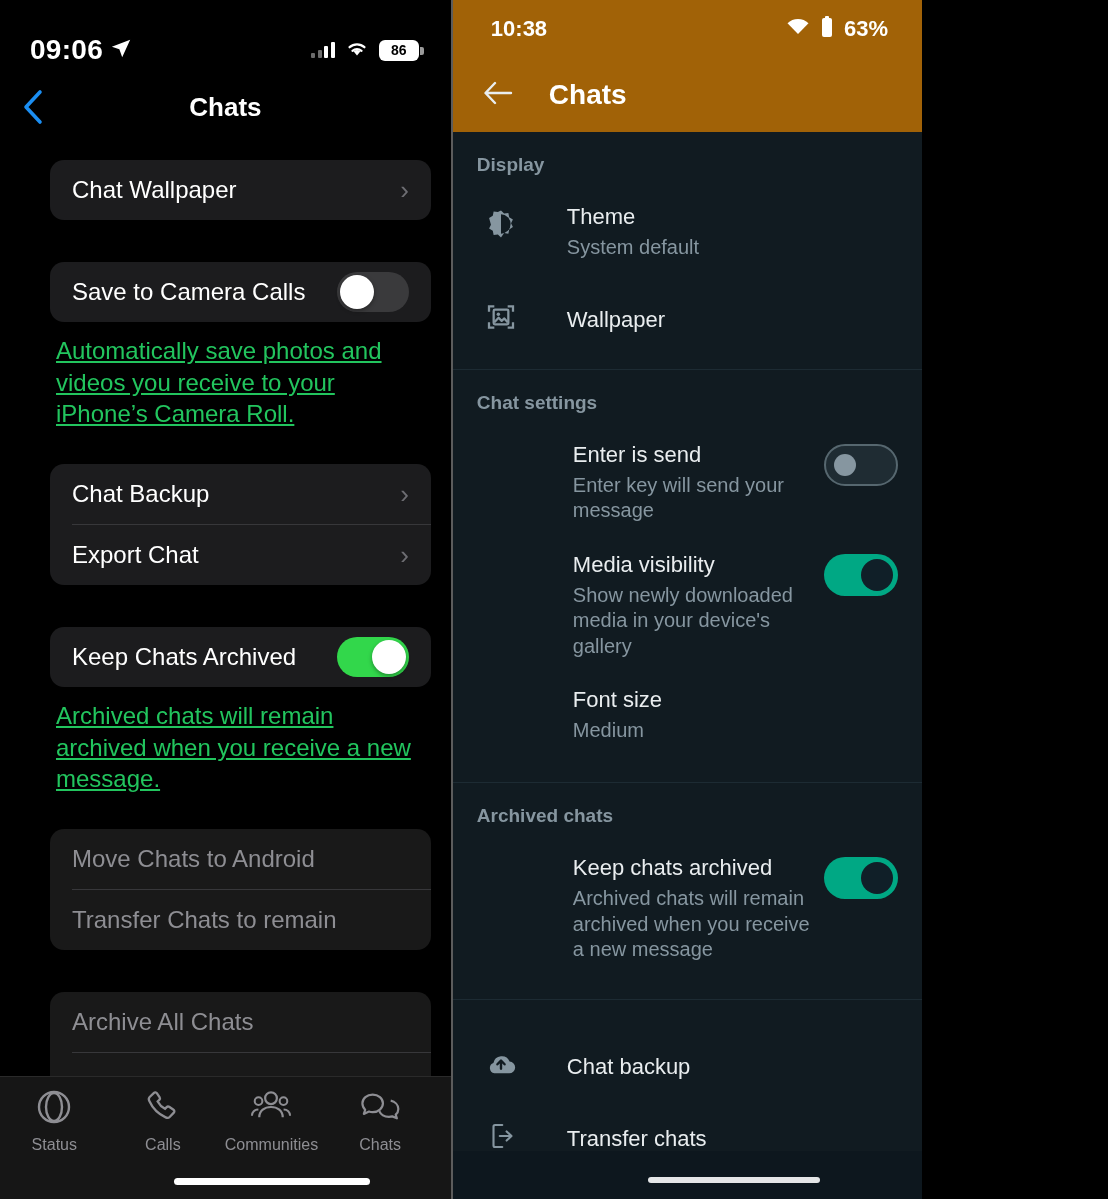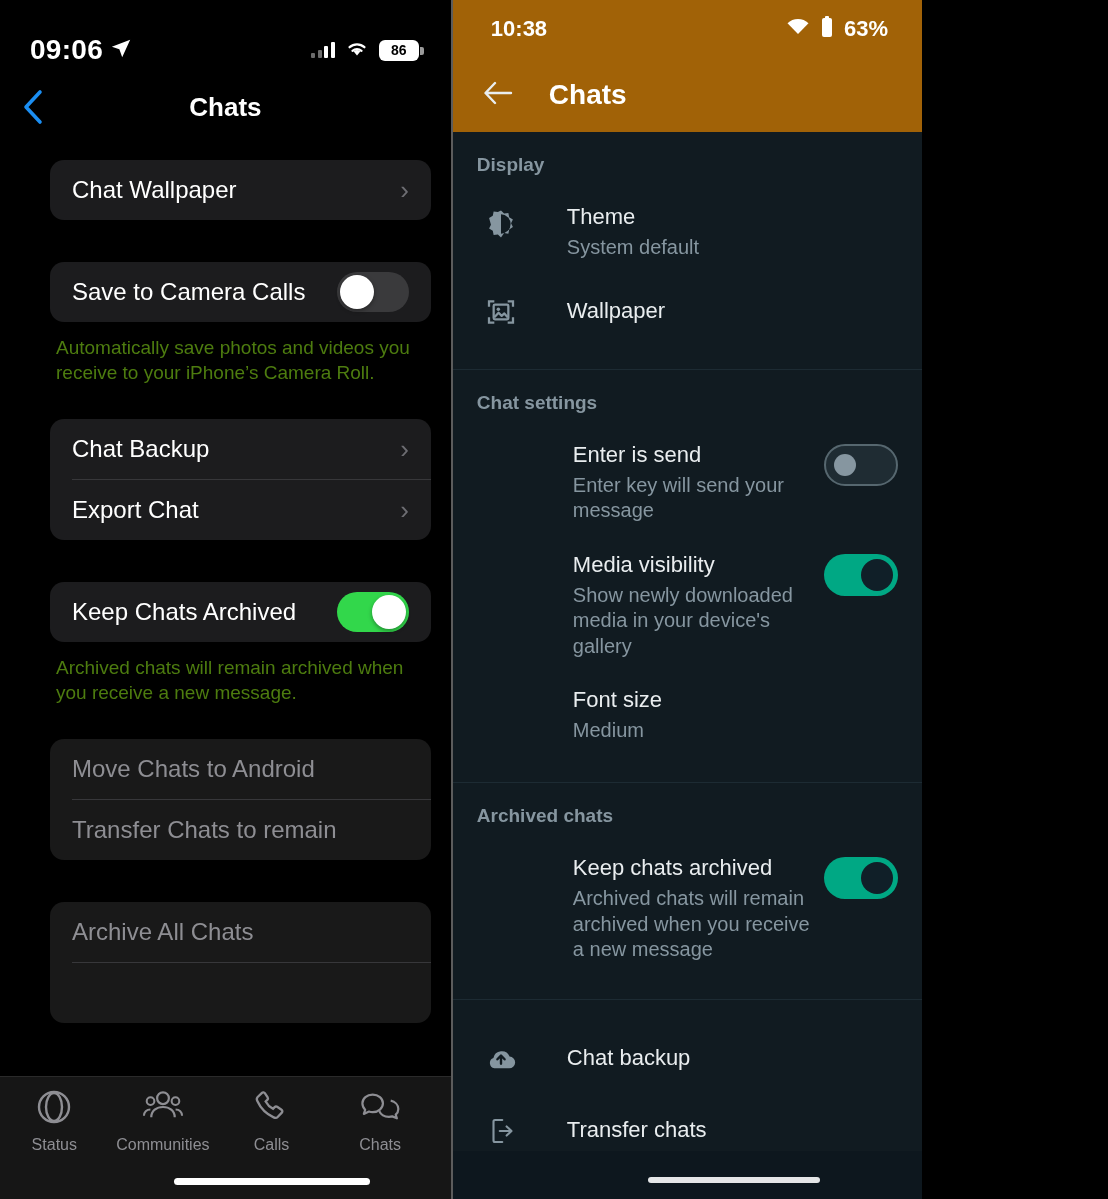--- a/index.html
+++ b/index.html
@@ -68,22 +68,23 @@
   }
   .row-label { color: #fff; font-size: 24px; flex: 1; }
   .row-label.dim { color: #8e8e93; }
   .sep {
     height: 1px; background: #37373a; margin-left: 22px;
   }
   .chev {
     color: #6d6d72; font-size: 26px; line-height: 1; font-weight: 400;
   }
   .footnote {
-    color: #4d7c0f; font-size: 19px; line-height: 1.32;
+    color: #22c55e; font-size: 24px; line-height: 1.32;
     padding: 13px 6px 0 6px;
+    text-decoration: underline;
   }
   .gap-sm { height: 42px; }
   .gap-xs { height: 34px; }
 
   
   .ios-sw {
     width: 72px; height: 40px; border-radius: 20px;
     position: relative; flex: none;
   }
   .ios-sw.off { background: #3a3a3c; }
@@ -147,21 +148,21 @@
   .a-ico {
     width: 48px; flex: none; display: flex; justify-content: center;
     padding-top: 3px;
   }
   .a-txt { flex: 1; padding-left: 42px; padding-right: 12px; }
   .a-title { color: #e9edef; font-size: 22px; line-height: 1.18; }
   .a-sub {
     color: #8696a0; font-size: 20px; line-height: 1.28; margin-top: 5px;
   }
   .a-row.plain .a-txt { padding-left: 42px; }
-  .a-row.plain { align-items: center; min-height: 72px; }
+  .a-row.plain { align-items: flex-end; min-height: 72px; }
   .a-row.noicon .a-txt { padding-left: 48px; }
 
   
   .m-sw { width: 74px; height: 42px; border-radius: 21px;
           position: relative; flex: none; margin-top: 2px; }
   .m-sw.off { background: #1f2c33; border: 2px solid #56676f; }
   .m-sw.on  { background: #00a884; }
   .m-sw .knob { position: absolute; border-radius: 50%; }
   .m-sw.off .knob {
     width: 22px; height: 22px; background: #8696a0; left: 8px; top: 8px;
@@ -302,41 +303,41 @@
           <span>
             <svg width="40" height="40" viewBox="0 0 40 40">
               <circle cx="20" cy="20" r="15" stroke="#8e8e93" stroke-width="2.4" fill="none"></circle>
               <ellipse cx="20" cy="20" rx="8" ry="14" stroke="#8e8e93" stroke-width="2.4" fill="none"></ellipse>
             </svg>
           </span>
           <span class="tl">Status</span>
         </div>
         <div class="ios-tab">
           <span>
+            <svg width="40" height="40" viewBox="0 0 24 24">
+              <path d="M6.6 3.5 4 6c-.6.6-.6 1.6-.2 2.4 2 4.4 5.4 7.8 9.8 9.8.8.4 1.8.4 2.4-.2l2.5-2.6c.5-.5.4-1.3-.2-1.7l-2.6-1.8c-.5-.3-1.1-.2-1.5.2l-1 1c-1.9-1-3.4-2.5-4.4-4.4l1-1c.4-.4.5-1 .2-1.5L8.3 3.7c-.4-.6-1.2-.7-1.7-.2z" stroke="#8e8e93" stroke-width="1.4" fill="none"></path>
+            </svg>
+          </span>
+          <span class="tl">Calls</span>
+        </div>
+        <div class="ios-tab">
+          <span>
             <svg width="44" height="40" viewBox="0 0 30 24">
               <circle cx="15" cy="6" r="4" stroke="#8e8e93" stroke-width="1.5" fill="none"></circle>
               <circle cx="6.5" cy="8" r="2.6" stroke="#8e8e93" stroke-width="1.4" fill="none"></circle>
               <circle cx="23.5" cy="8" r="2.6" stroke="#8e8e93" stroke-width="1.4" fill="none"></circle>
               <path d="M7 19c0-4.4 3.6-7 8-7s8 2.6 8 7" stroke="#8e8e93" stroke-width="1.5" fill="none"></path>
               <path d="M2 18c0-2.6 1.8-4.3 4.4-4.3" stroke="#8e8e93" stroke-width="1.4" fill="none"></path>
               <path d="M28 18c0-2.6-1.8-4.3-4.4-4.3" stroke="#8e8e93" stroke-width="1.4" fill="none"></path>
             </svg>
           </span>
           <span class="tl">Communities</span>
         </div>
         <div class="ios-tab">
           <span>
-            <svg width="40" height="40" viewBox="0 0 24 24">
-              <path d="M6.6 3.5 4 6c-.6.6-.6 1.6-.2 2.4 2 4.4 5.4 7.8 9.8 9.8.8.4 1.8.4 2.4-.2l2.5-2.6c.5-.5.4-1.3-.2-1.7l-2.6-1.8c-.5-.3-1.1-.2-1.5.2l-1 1c-1.9-1-3.4-2.5-4.4-4.4l1-1c.4-.4.5-1 .2-1.5L8.3 3.7c-.4-.6-1.2-.7-1.7-.2z" stroke="#8e8e93" stroke-width="1.4" fill="none"></path>
-            </svg>
-          </span>
-          <span class="tl">Calls</span>
-        </div>
-        <div class="ios-tab">
-          <span>
             <svg width="44" height="40" viewBox="0 0 30 24">
               <path d="M3 9.5c0-3.3 3.1-6 7-6s7 2.7 7 6-3.1 6-7 6c-.9 0-1.7-.1-2.5-.4L4 16.7l.9-2.8C3.7 12.8 3 11.2 3 9.5z" stroke="#8e8e93" stroke-width="1.5" fill="none" stroke-linejoin="round"></path>
               <path d="M14.5 14.8c1 2.3 3.6 3.9 6.6 3.9.8 0 1.6-.1 2.3-.3l3.1 1.3-.8-2.5c1.1-1 1.8-2.4 1.8-3.9 0-2.7-2.2-5-5.2-5.6" stroke="#8e8e93" stroke-width="1.5" fill="none" stroke-linejoin="round"></path>
             </svg>
           </span>
           <span class="tl">Chats</span>
         </div>
         <div class="ios-tab active">
           <span>
             <svg width="40" height="40" viewBox="0 0 40 40">

